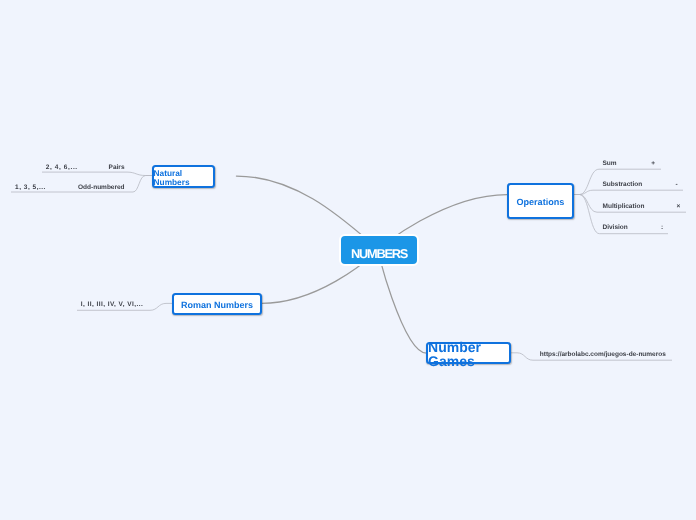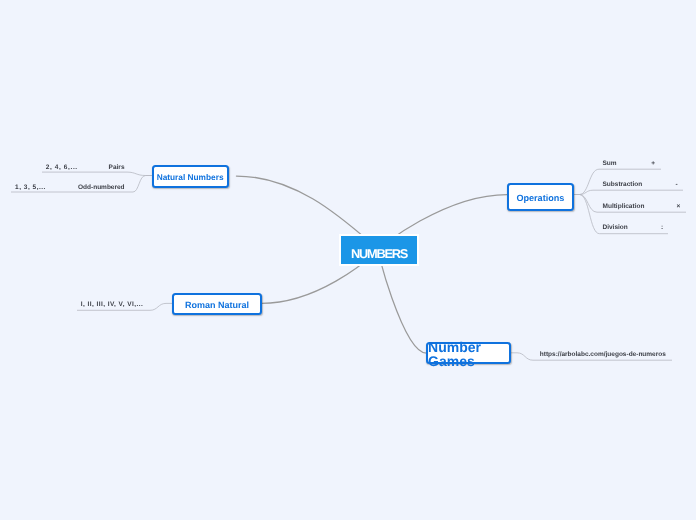--- a/index.html
+++ b/index.html
@@ -15,21 +15,21 @@
   #canvas { position: relative; width: 696px; height: 520px; }
   .root-node span, .branch-node span, .leaf-label, .leaf-note { transform: translateZ(0); }
   svg.links { position: absolute; left: 0; top: 0; width: 696px; height: 520px; }
   .node { position: absolute; box-sizing: border-box; }
 
   .root-node {
     left: 338.8px; top: 233.8px; width: 80.6px; height: 32.4px;
     padding-top: 8px;
     background: #1b96e7;
     border: 2.5px solid #ffffff;
-    border-radius: 0;
+    border-radius: 6px;
     color: #ffffff;
     font-weight: bold;
     font-size: 12.8px;
     letter-spacing: -1.25px;
     display: flex; align-items: center; justify-content: center;
     line-height: 1;
   }
 
   .branch-node {
     background: #ffffff;
@@ -73,30 +73,30 @@
       <path d="M573.4,194.5 L579.5,194.5 C589.5,194.5 589.5,233.7 599.5,233.7 L668,233.7"></path>
       <path d="M172.4,303.4 L166,303.4 C158,303.4 158,310.3 150,310.3 L77,310.3"></path>
       <path d="M510.5,352.8 L517,352.8 C525,352.8 525,360.2 533,360.2 L672,360.2"></path>
     </g>
   </svg>
 
   <div class="node root-node">
     <span>NUMBERS</span>
   </div>
 
-  <div class="node branch-node" style="left:151.6px;top:164.5px;width:77px;height:23.2px;font-size:8.3px;">
+  <div class="node branch-node" style="left:151.6px;top:164.5px;width:63px;height:23.2px;font-size:8.3px;">
     <span>Natural Numbers</span>
   </div>
 
-  <div class="node branch-node" style="left:506.8px;top:182.8px;width:67.2px;height:28px;font-size:9.1px;">
+  <div class="node branch-node" style="left:506.8px;top:182.8px;width:67.2px;height:36px;font-size:9.1px;">
     <span>Operations</span>
   </div>
 
   <div class="node branch-node" style="left:172.2px;top:292.5px;width:89.6px;height:22.1px;font-size:9px;">
-    <span>Roman Natural</span>
+    <span>Roman Numbers</span>
   </div>
 
   <div class="node branch-node" style="left:426.1px;top:342px;width:84.9px;height:21.8px;font-size:14px;">
     <span>Number Games</span>
   </div>
 
   <div class="leaf-note" style="left:45.7px;top:164.8px;letter-spacing:0.62px;">2, 4, 6,...</div>
   <div class="leaf-label" style="left:108.6px;top:164.8px;">Pairs</div>
 
   <div class="leaf-note" style="left:15.1px;top:184.8px;letter-spacing:0.5px;">1, 3, 5,...</div>

